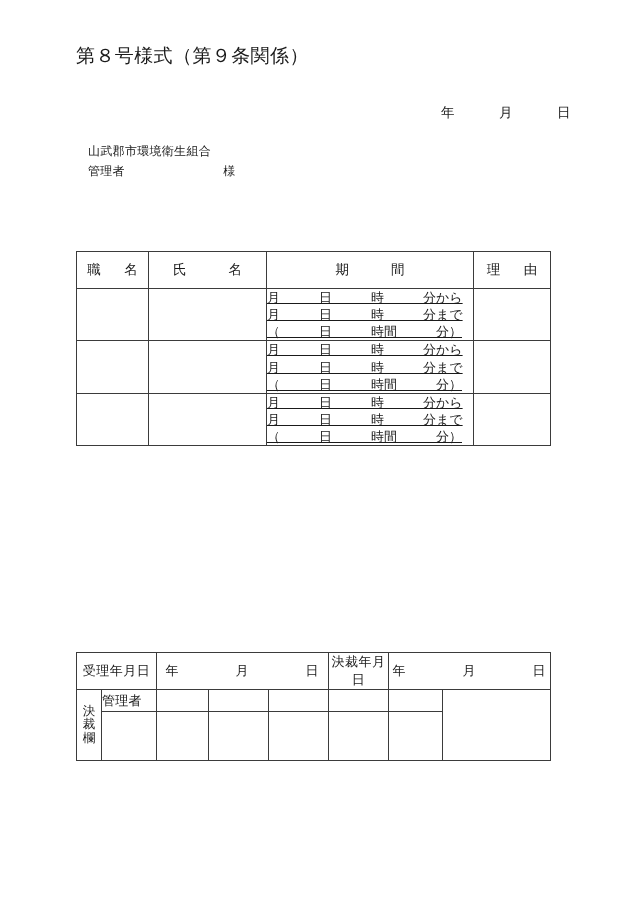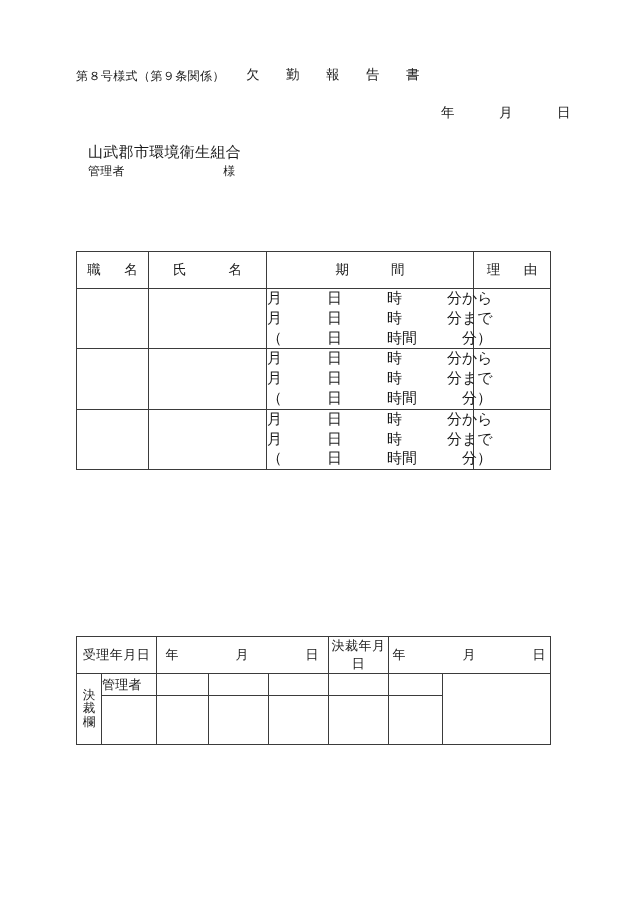--- a/index.html
+++ b/index.html
@@ -21,43 +21,42 @@
     inset: 0;
     background: #ffffff;
   }
 
   
   .abs { position: absolute; white-space: pre; line-height: 1; }
 
   #form-number {
     left: 76px;
     top: 46px;
-    font-size: 12px;
+    font-size: 19px;
     letter-spacing: 0.4px;
-    margin-top: 24px;
   }
 
   #doc-title {
     left: 246px;
     top: 68px;
     font-size: 13.5px;
     letter-spacing: 6.5px;
   }
 
   #date-line-top {
     left: 441px;
     top: 106px;
     font-size: 13.5px;
     letter-spacing: 1px;
   }
 
   #org-name {
     left: 88px;
     top: 145px;
-    font-size: 15px;
+    font-size: 12px;
     letter-spacing: 0.3px;
   }
 
   #addressee-line {
     left: 88px;
     top: 165px;
     font-size: 12px;
     letter-spacing: 0.3px;
   }
 
@@ -95,29 +94,30 @@
   .col-name  { width: 118px; }
   .col-term  { width: 207px; }
   .col-reason{ width: 77px; }
 
   #main-table tbody td { height: 49px; }
 
   .term-cell {
     text-align: left;
     padding-right: 14px !important;
     line-height: 1.32;
-    font-size: 15px;
+    font-size: 13px;
+    text-decoration: underline;
   }
   .term-cell div { white-space: pre; }
 
   
   #approval-table {
     position: absolute;
     left: 76px;
-    top: 636px;
+    top: 652px;
     width: 474px;
     border-collapse: collapse;
     table-layout: fixed;
     font-size: 13px;
   }
   #approval-table td {
     border: 1px solid #3b3b3b;
     padding: 0;
     vertical-align: middle;
     font-weight: normal;
@@ -155,21 +155,20 @@
     letter-spacing: 0.3px;
   }
 </style>
 </head>
 <body>
 
 <div class="page">
 
   <div class="abs" id="form-number">第８号様式（第９条関係）</div>
 
-  <div class="abs" id="doc-title">欠　勤　報　告　書</div>
 
   <div class="abs" id="date-line-top">年　　　月　　　日</div>
 
   <div class="abs" id="org-name">山武郡市環境衛生組合</div>
 
   <div class="abs" id="addressee-line">管理者　　　　　　　　様</div>
 
 
   <table id="main-table">
     <colgroup>

